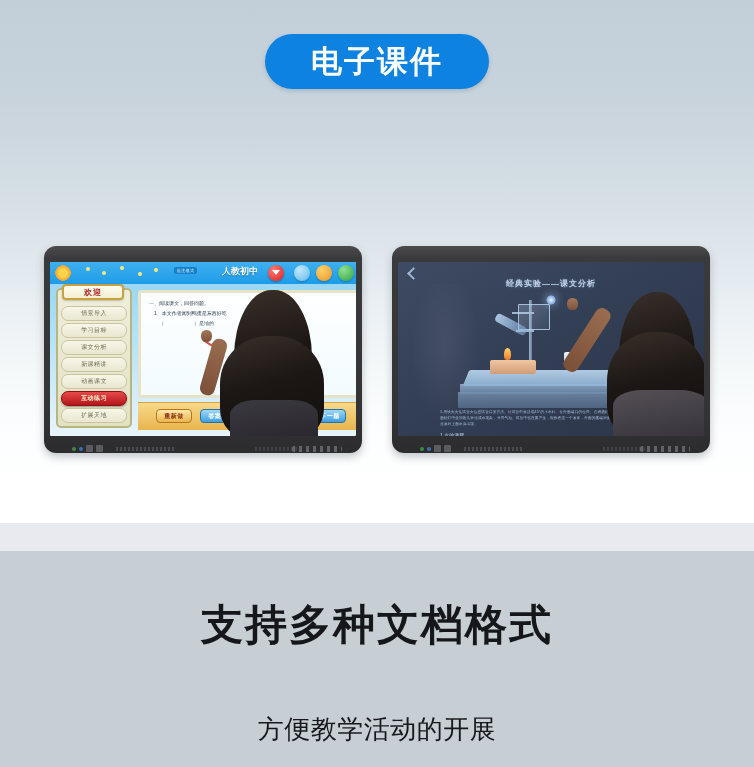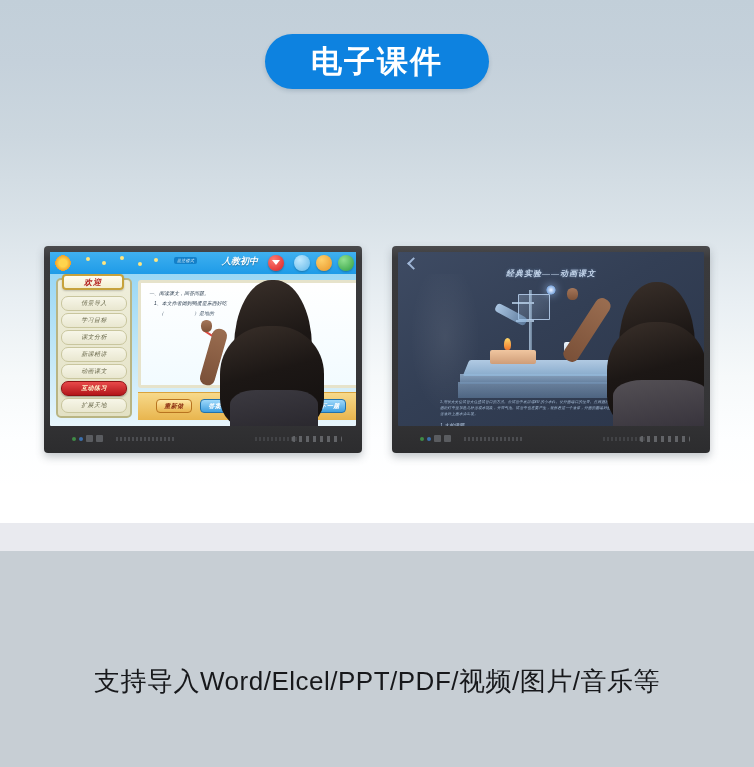--- a/index.html
+++ b/index.html
@@ -36,24 +36,23 @@
     position:absolute; left:0; width:754px; text-align:center;
     color:#2a2a2a; white-space:nowrap;
   }
   .hero-line-1 { top:112px; font-size:26px; letter-spacing:1px; }
   .hero-line-2 { top:160px; font-size:27px; letter-spacing:1px; }
 
   
   .screen {
     position:absolute;
     background:linear-gradient(180deg,#4b4b4d 0%, #3a3a3c 6%, #343436 80%, #2c2c2e 100%);
-    border-radius:4px;
-    padding:6px 6px 0 6px;
+    border-radius:12px;
+    padding:16px 6px 0 6px;
     box-shadow:0 4px 9px rgba(60,70,80,.30);
-    font-style:italic;
   }
   .screen-left  { left:44px;  top:246px; width:318px; height:207px; }
   .screen-right { left:392px; top:246px; width:318px; height:207px; }
 
   .panel {
     position:relative; width:100%; height:174px; overflow:hidden;
     border-radius:1px;
   }
   .bezel-bottom {
     position:relative; height:27px; width:100%;
@@ -368,21 +367,21 @@
       <div class="bezel-logo2"></div>
       <div class="bezel-speaker"></div>
     </div>
   </div>
 
   <div class="screen screen-right">
     <div class="panel">
       <div class="rp">
 
         <div class="rp-back"></div>
-        <div class="rp-title">经典实验——动画课文</div>
+        <div class="rp-title">经典实验——课文分析</div>
 
         <div class="rp-shadow"></div>
         <div class="rp-bulb"></div>
 
         <div class="rp-table3"></div>
         <div class="rp-table2"></div>
         <div class="rp-table"></div>
 
         <div class="rp-stand-rod"></div>
         <div class="rp-arm1"></div>
@@ -422,14 +421,15 @@
       <div class="bezel-speaker"></div>
     </div>
   </div>
 
 </div>
 
 <div class="divider-white"></div>
 <div class="divider-light"></div>
 
 <div class="formats">
-  <div class="fmt-sub fmt-sub-1">支持导入Word/Elcel/PPT/PDF/视频/图片/音乐等</div>
+  <div class="fmt-title">支持多种文档格式</div>
+  <div class="fmt-sub fmt-sub-2">方便教学活动的开展</div>
 </div>
 
 </body></html>

